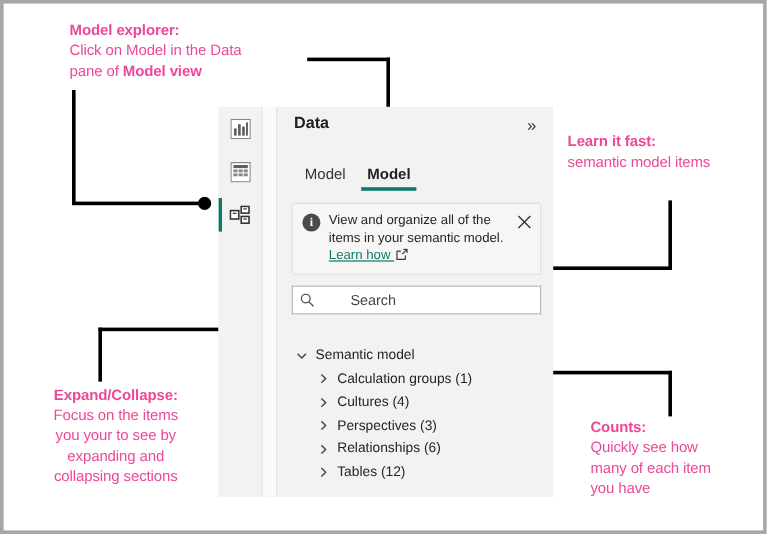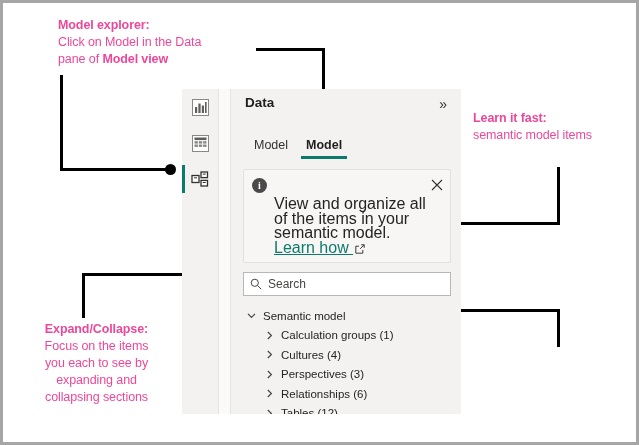--- a/index.html
+++ b/index.html
@@ -166,25 +166,24 @@
     color: #ffffff;
     font-size: 10px;
     font-weight: bold;
     line-height: 15px;
     text-align: center;
     font-family: "Liberation Serif", serif;
     margin-top: 1px;
   }
   #info-text {
     flex: 1 1 auto;
-    font-size: 16px;
+    font-size: 11px;
     line-height: 14.5px;
     color: #252423;
     padding: 0 4px 0 7px;
-    margin-top: 20px;
   }
   #learn-how {
     color: #0d7b6b;
     text-decoration: underline;
     cursor: pointer;
   }
   #external-icon {
     display: inline-block;
     vertical-align: -1px;
     margin-left: 2px;
@@ -209,26 +208,27 @@
   #search-icon { flex: 0 0 auto; margin-right: 6px; }
   #search-input {
     flex: 1 1 auto;
     border: none;
     outline: none;
     background: transparent;
     font-family: "Liberation Sans", sans-serif;
     font-size: 12px;
     color: #15803d;
     padding: 0;
+    margin-left: 24px;
   }
   #search-input::placeholder { color: #484644; opacity: 1; }
 
   
   #tree {
-    margin-top: 10px;
+    margin-top: 25px;
     padding: 0 0 0 12px;
   }
   .tree-row {
     display: flex;
     align-items: center;
     height: 19.5px;
     font-size: 11.5px;
     color: #252423;
     cursor: pointer;
   }
@@ -264,28 +264,34 @@
   <div class="dot" style="left:162px; top:161px;"></div>
 
   <div class="callout" id="co-find-it-fast">
     <span class="ttl">Learn it fast:</span>
     <span class="bodytext">semantic model items</span>
   </div>
   <div class="lv" style="left:554px; top:164px; height:57px;"></div>
   <div class="lh" style="left:400px; top:219px; width:157px;"></div>
   <div class="dot" style="left:394px; top:215px;"></div>
 
+  <div class="callout" id="co-counts">
+    <span class="ttl">Counts:</span>
+    <span class="bodytext">Quickly see how</span>
+    <span class="bodytext">many of each item</span>
+    <span class="bodytext">you have</span>
+  </div>
   <div class="lh" style="left:353px; top:306px; width:204px;"></div>
   <div class="lv" style="left:554px; top:306px; height:38px;"></div>
   <div class="dot" style="left:347px; top:302px;"></div>
 
   <div class="callout" id="co-expand">
     <span class="ttl">Expand/Collapse:</span>
     <span class="bodytext">Focus on the items</span>
-    <span class="bodytext">you each to see by</span>
+    <span class="bodytext">you your to see by</span>
     <span class="bodytext">expanding and</span>
     <span class="bodytext">collapsing sections</span>
   </div>
   <div class="lh" style="left:79px; top:270px; width:152px;"></div>
   <div class="lv" style="left:79px; top:270px; height:45px;"></div>
   <div class="dot" style="left:226px; top:266px;"></div>
 
   <div id="pbi-panel">
 
     <div id="view-rail">

